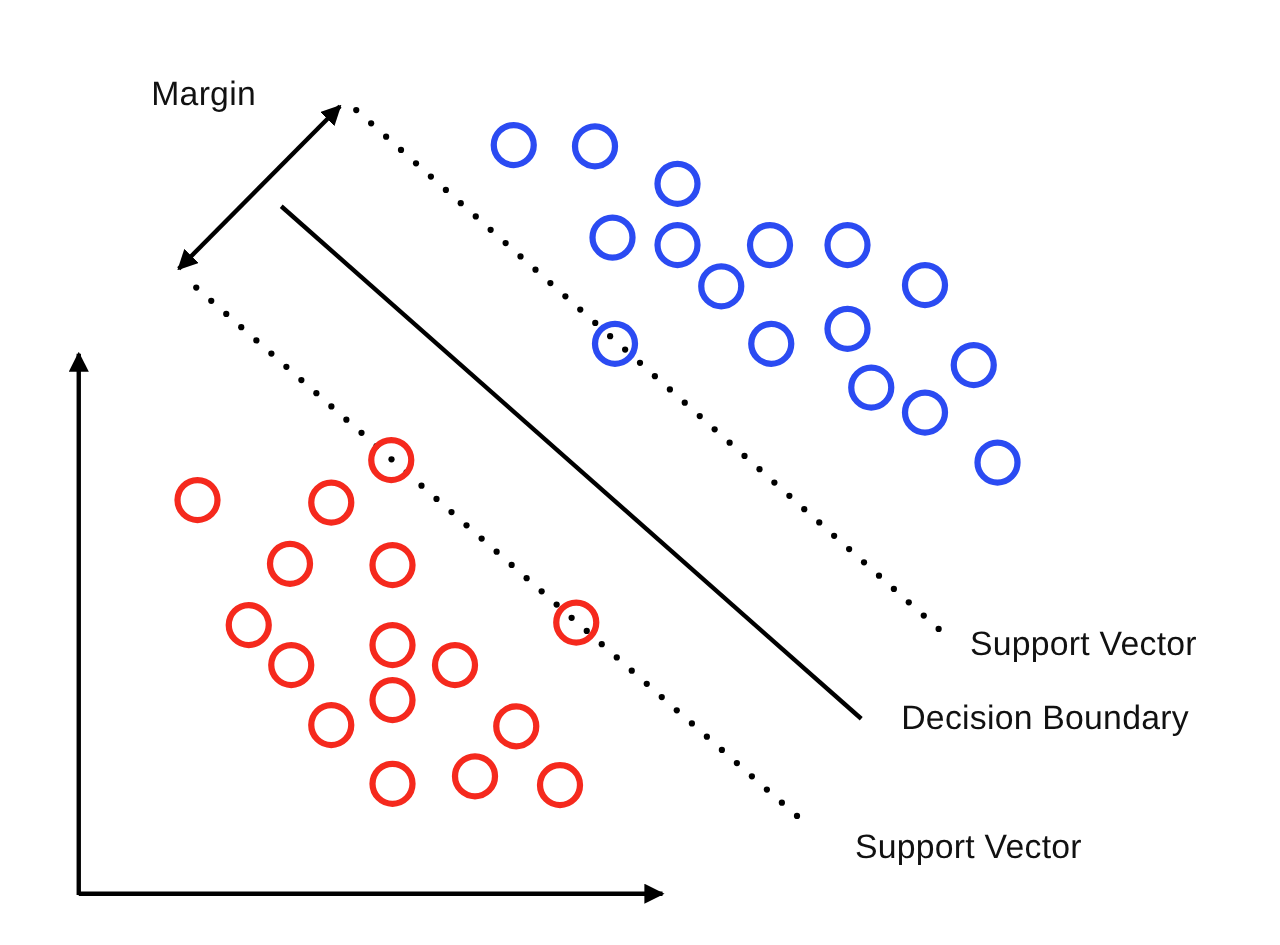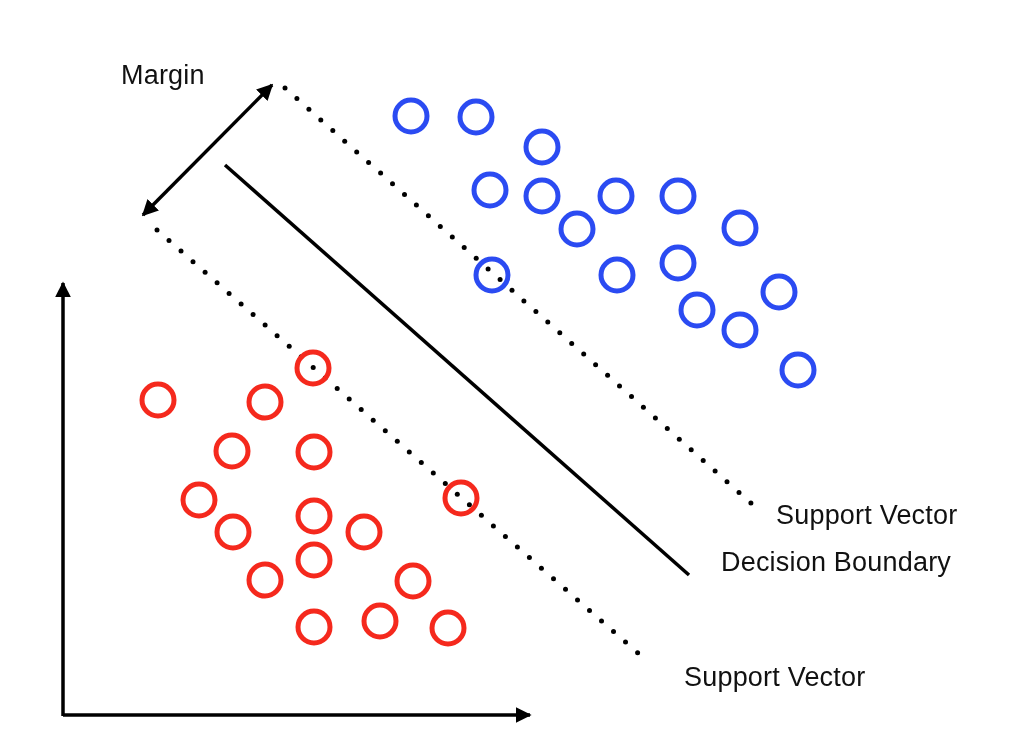--- a/index.html
+++ b/index.html
@@ -15,21 +15,21 @@
   .label {
     position: absolute;
     font-size: 27px;
     line-height: 1.1;
     color: #111111;
     white-space: nowrap;
     letter-spacing: 0.2px;
   }
   #label-margin   { left: 121px; top: 61px;  }
   #label-sv-upper { left: 776px; top: 501px; }
-  #label-decision { left: 721px; top: 548px; }
+  #label-decision { left: 721px; top: 560px; }
   #label-sv-lower { left: 684px; top: 663px; }
 </style>
 </head>
 <body>
 
 <div class="canvas">
   <svg id="diagram-svg" width="1024" height="756" viewBox="0 0 1024 756">
     <defs>
       <marker id="arrowhead" viewBox="0 0 10 10" refX="9" refY="5" markerWidth="4.6" markerHeight="4.6" orient="auto-start-reverse" markerUnits="strokeWidth">
         <path d="M0,0 L10,5 L0,10 z" fill="#000000"></path>

